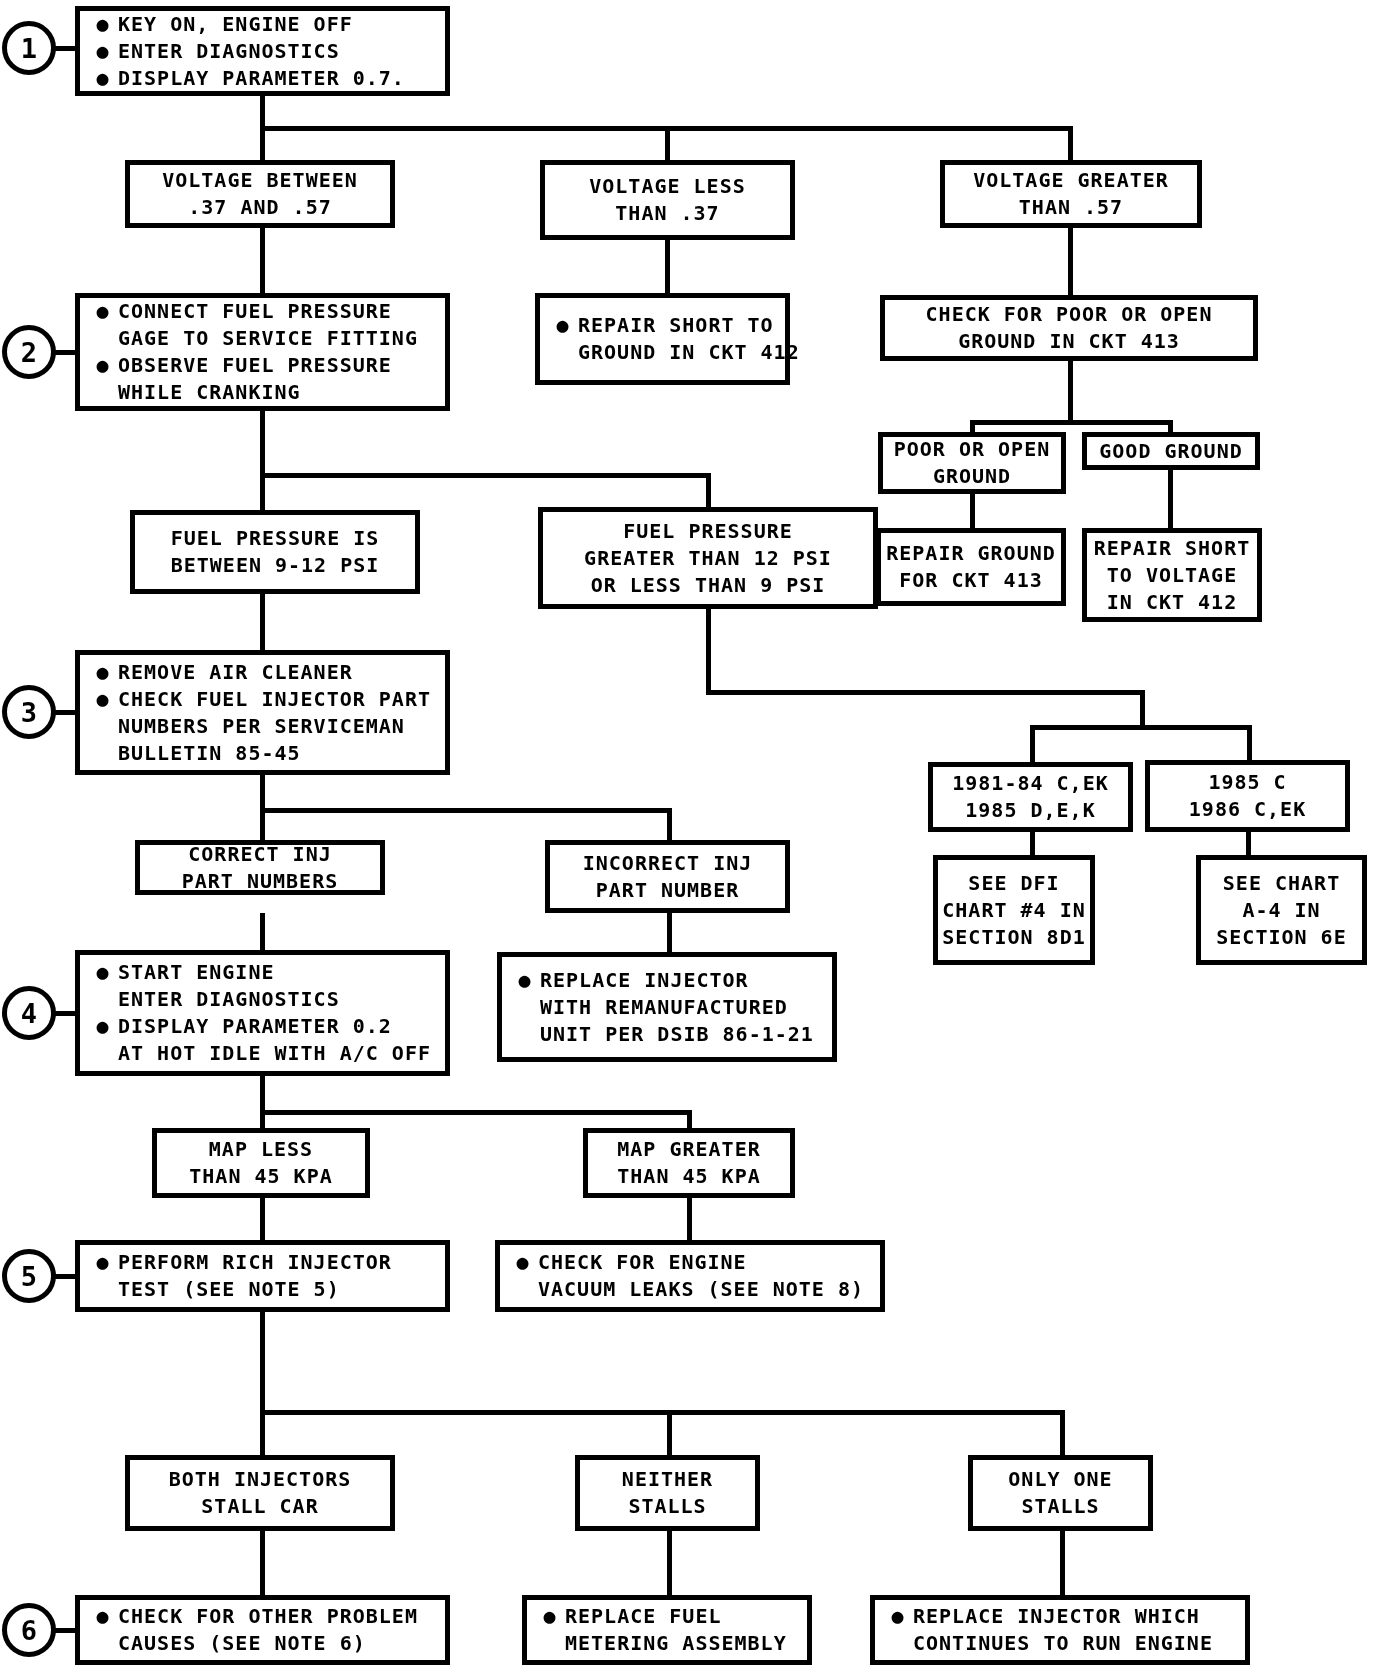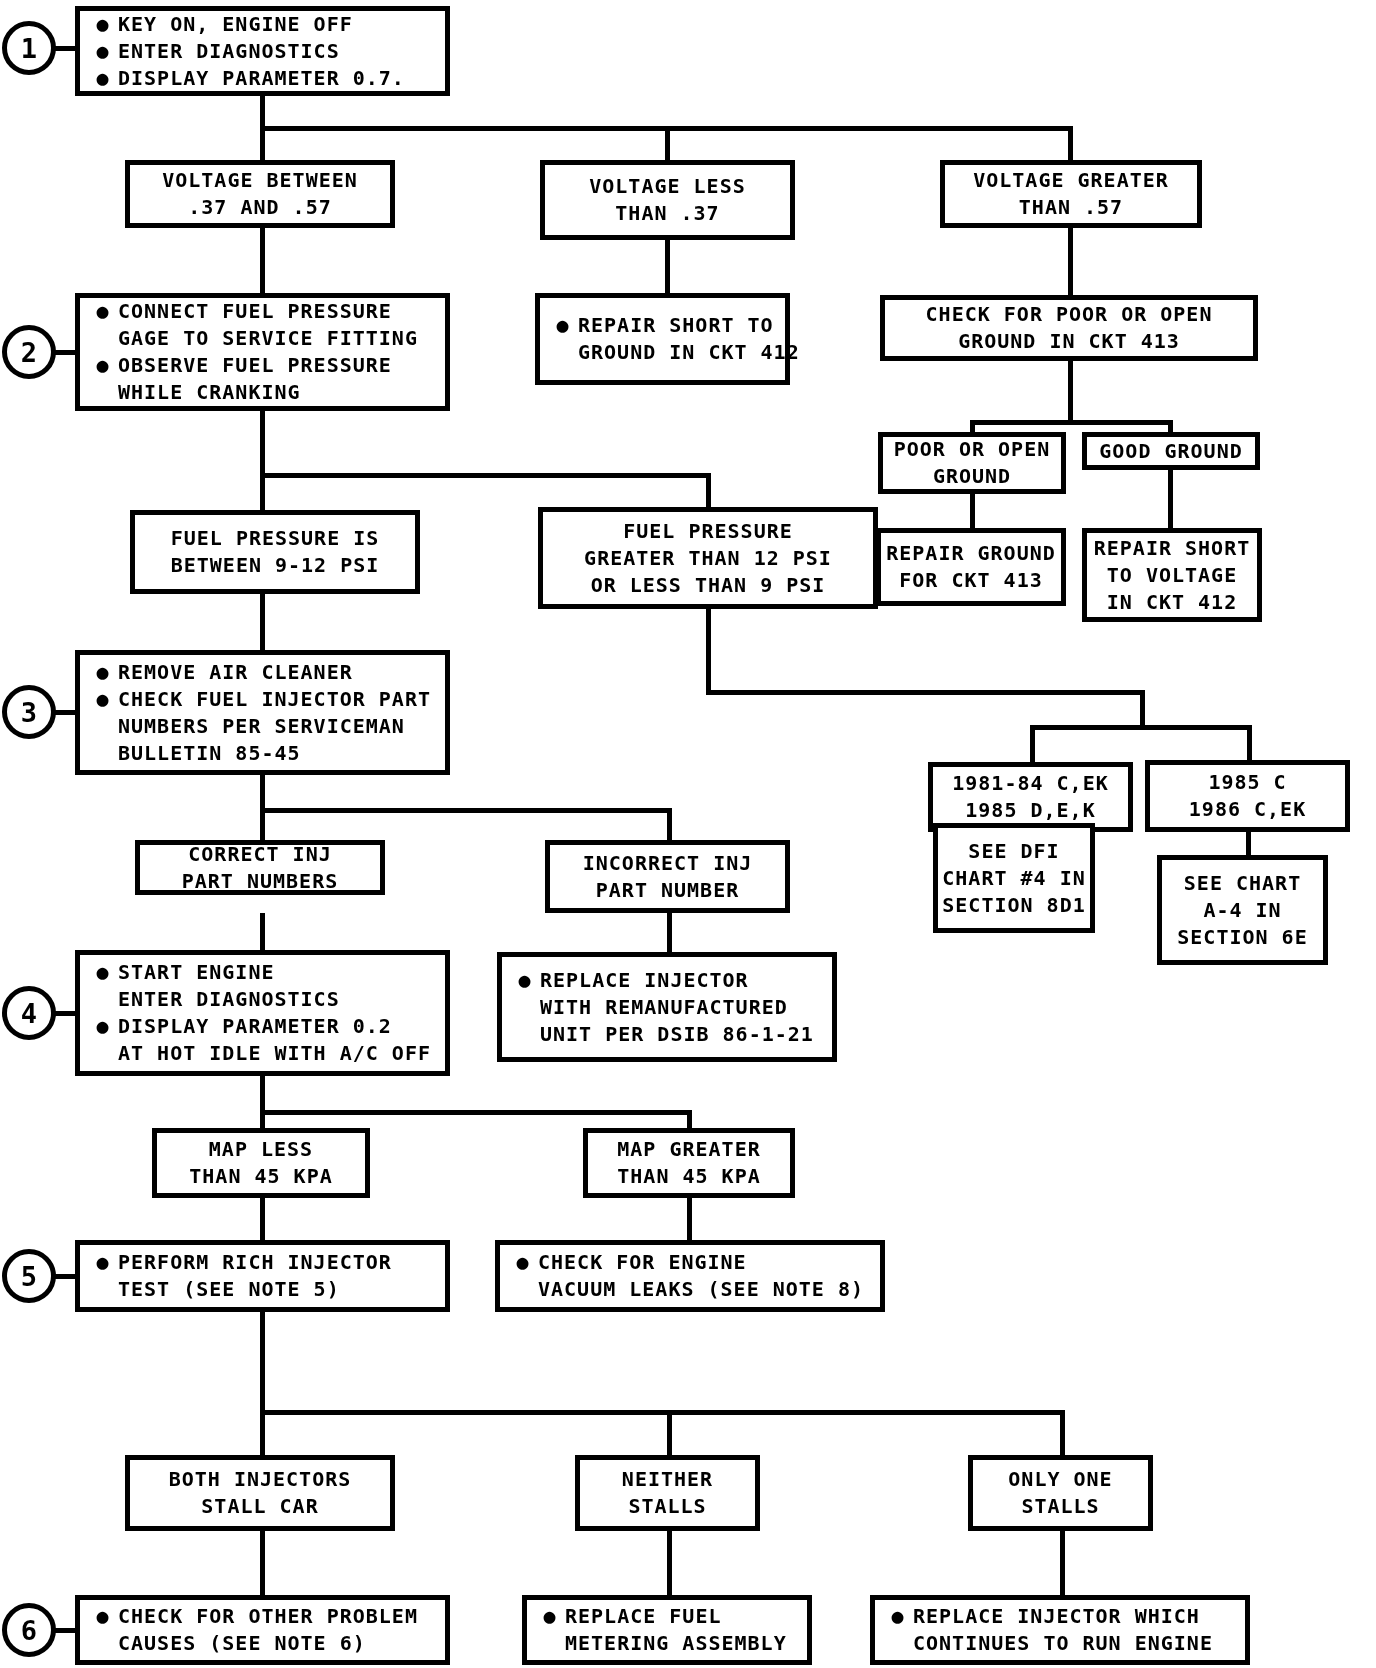--- a/index.html
+++ b/index.html
@@ -202,26 +202,26 @@
   </div>
 
   <div class="box c" style="left:928px;top:762px;width:205px;height:70px">
     <div>1981-84 C,EK</div>
     <div>1985 D,E,K</div>
   </div>
   <div class="box c" style="left:1145px;top:760px;width:205px;height:72px">
     <div>1985 C</div>
     <div>1986 C,EK</div>
   </div>
-  <div class="box c" style="left:933px;top:823px;width:162px;height:110px">
+  <div class="box c" style="left:933px;top:855px;width:162px;height:110px">
     <div>SEE DFI</div>
     <div>CHART #4 IN</div>
     <div>SECTION 8D1</div>
   </div>
-  <div class="box c" style="left:1157px;top:855px;width:171px;height:110px">
+  <div class="box c" style="left:1196px;top:855px;width:171px;height:110px">
     <div>SEE CHART</div>
     <div>A-4 IN</div>
     <div>SECTION 6E</div>
   </div>
 
   <div class="box c" style="left:135px;top:840px;width:250px;height:55px">
     <div>CORRECT INJ</div>
     <div>PART NUMBERS</div>
   </div>
   <div class="box c" style="left:545px;top:840px;width:245px;height:73px">

